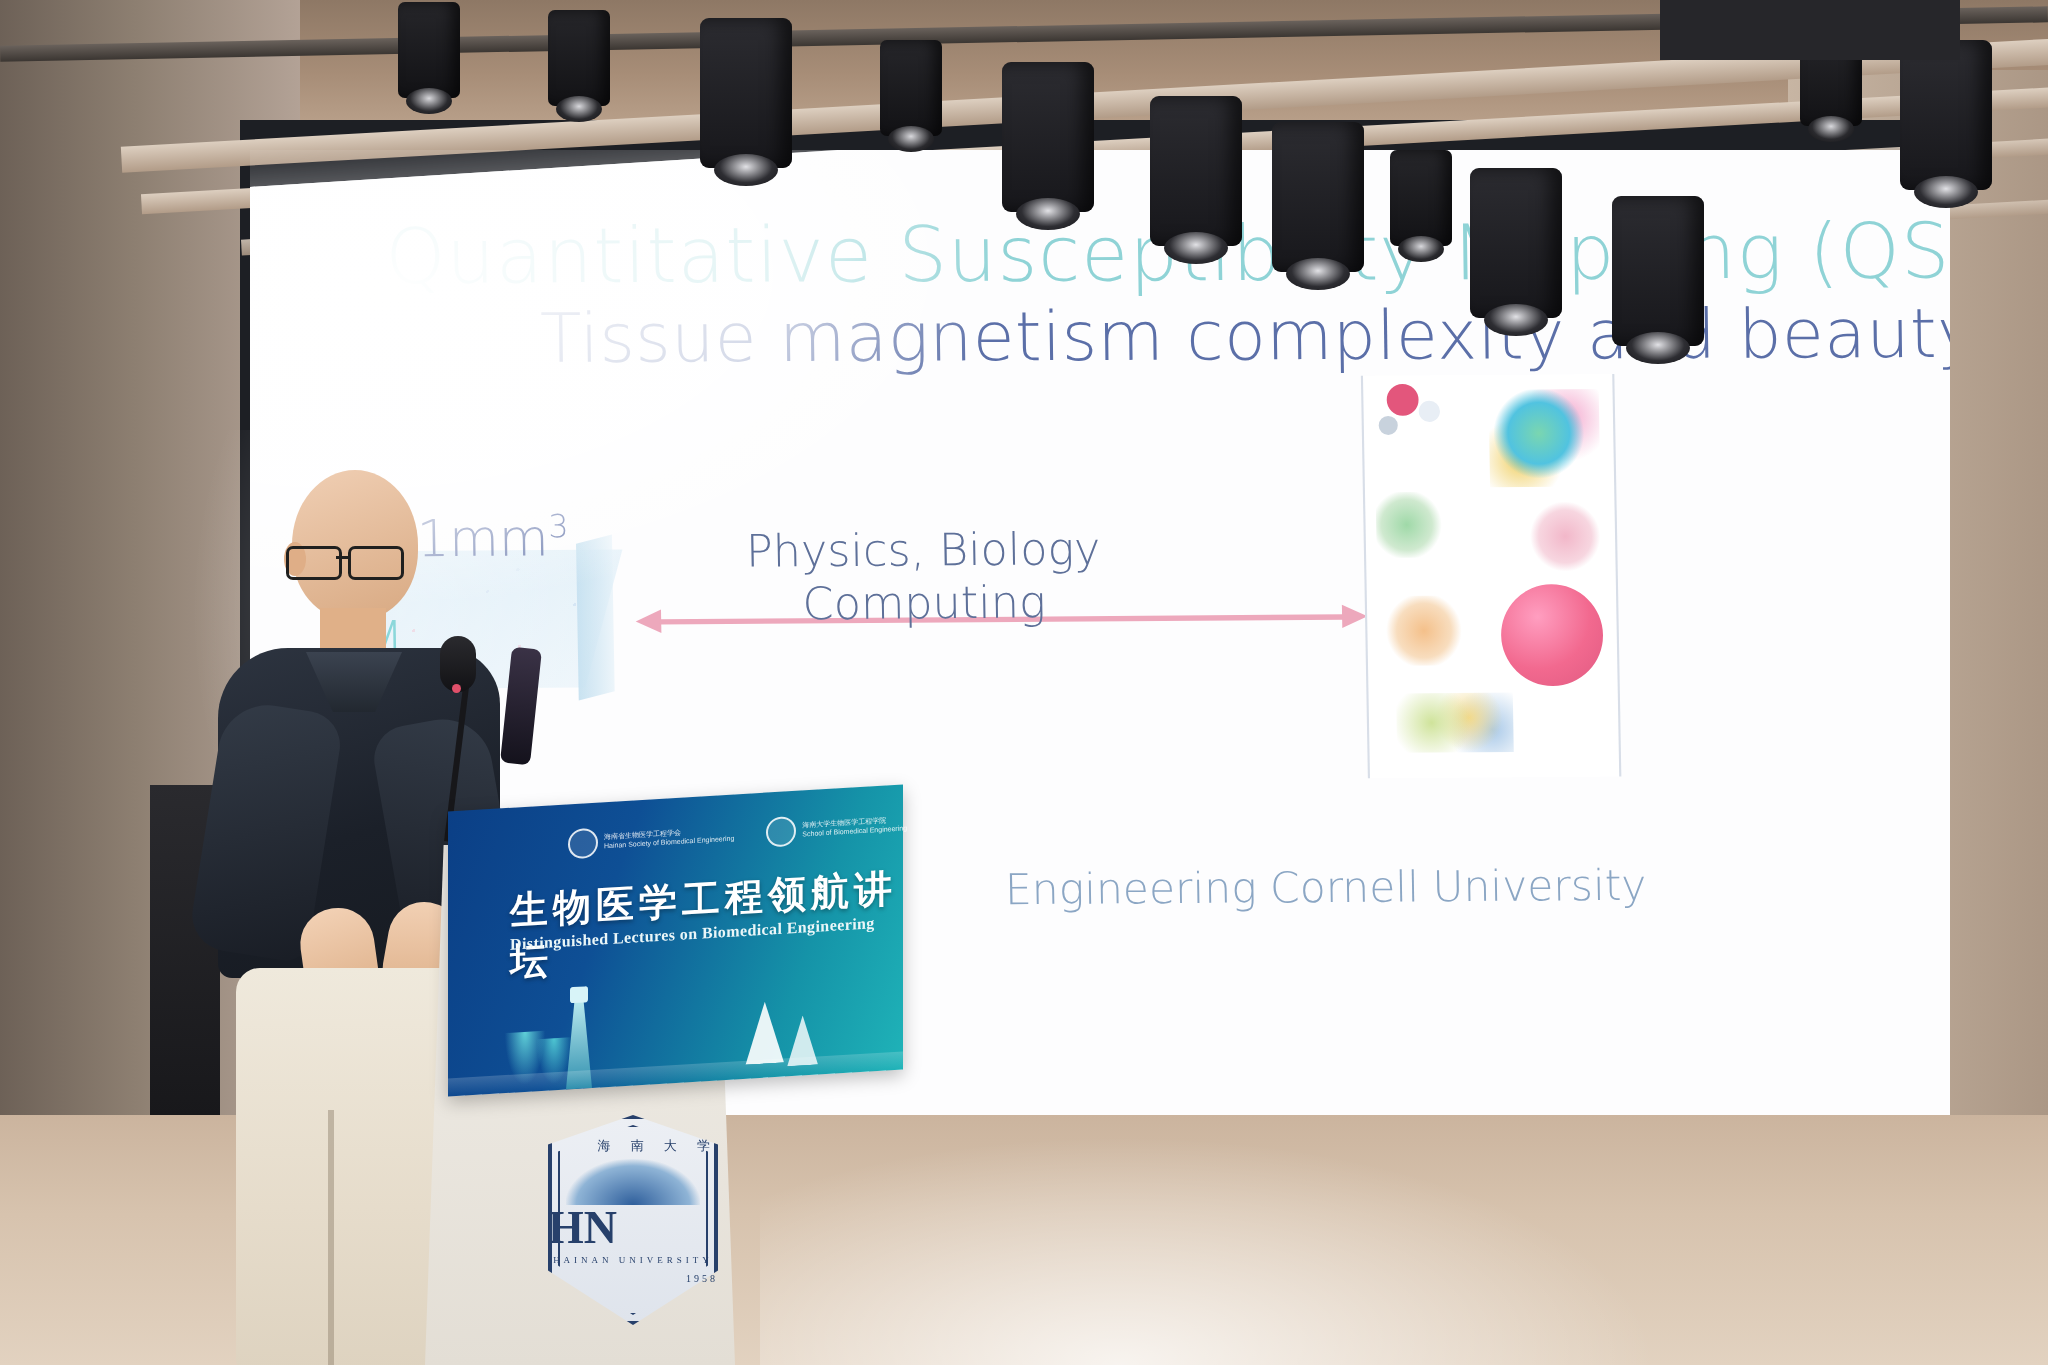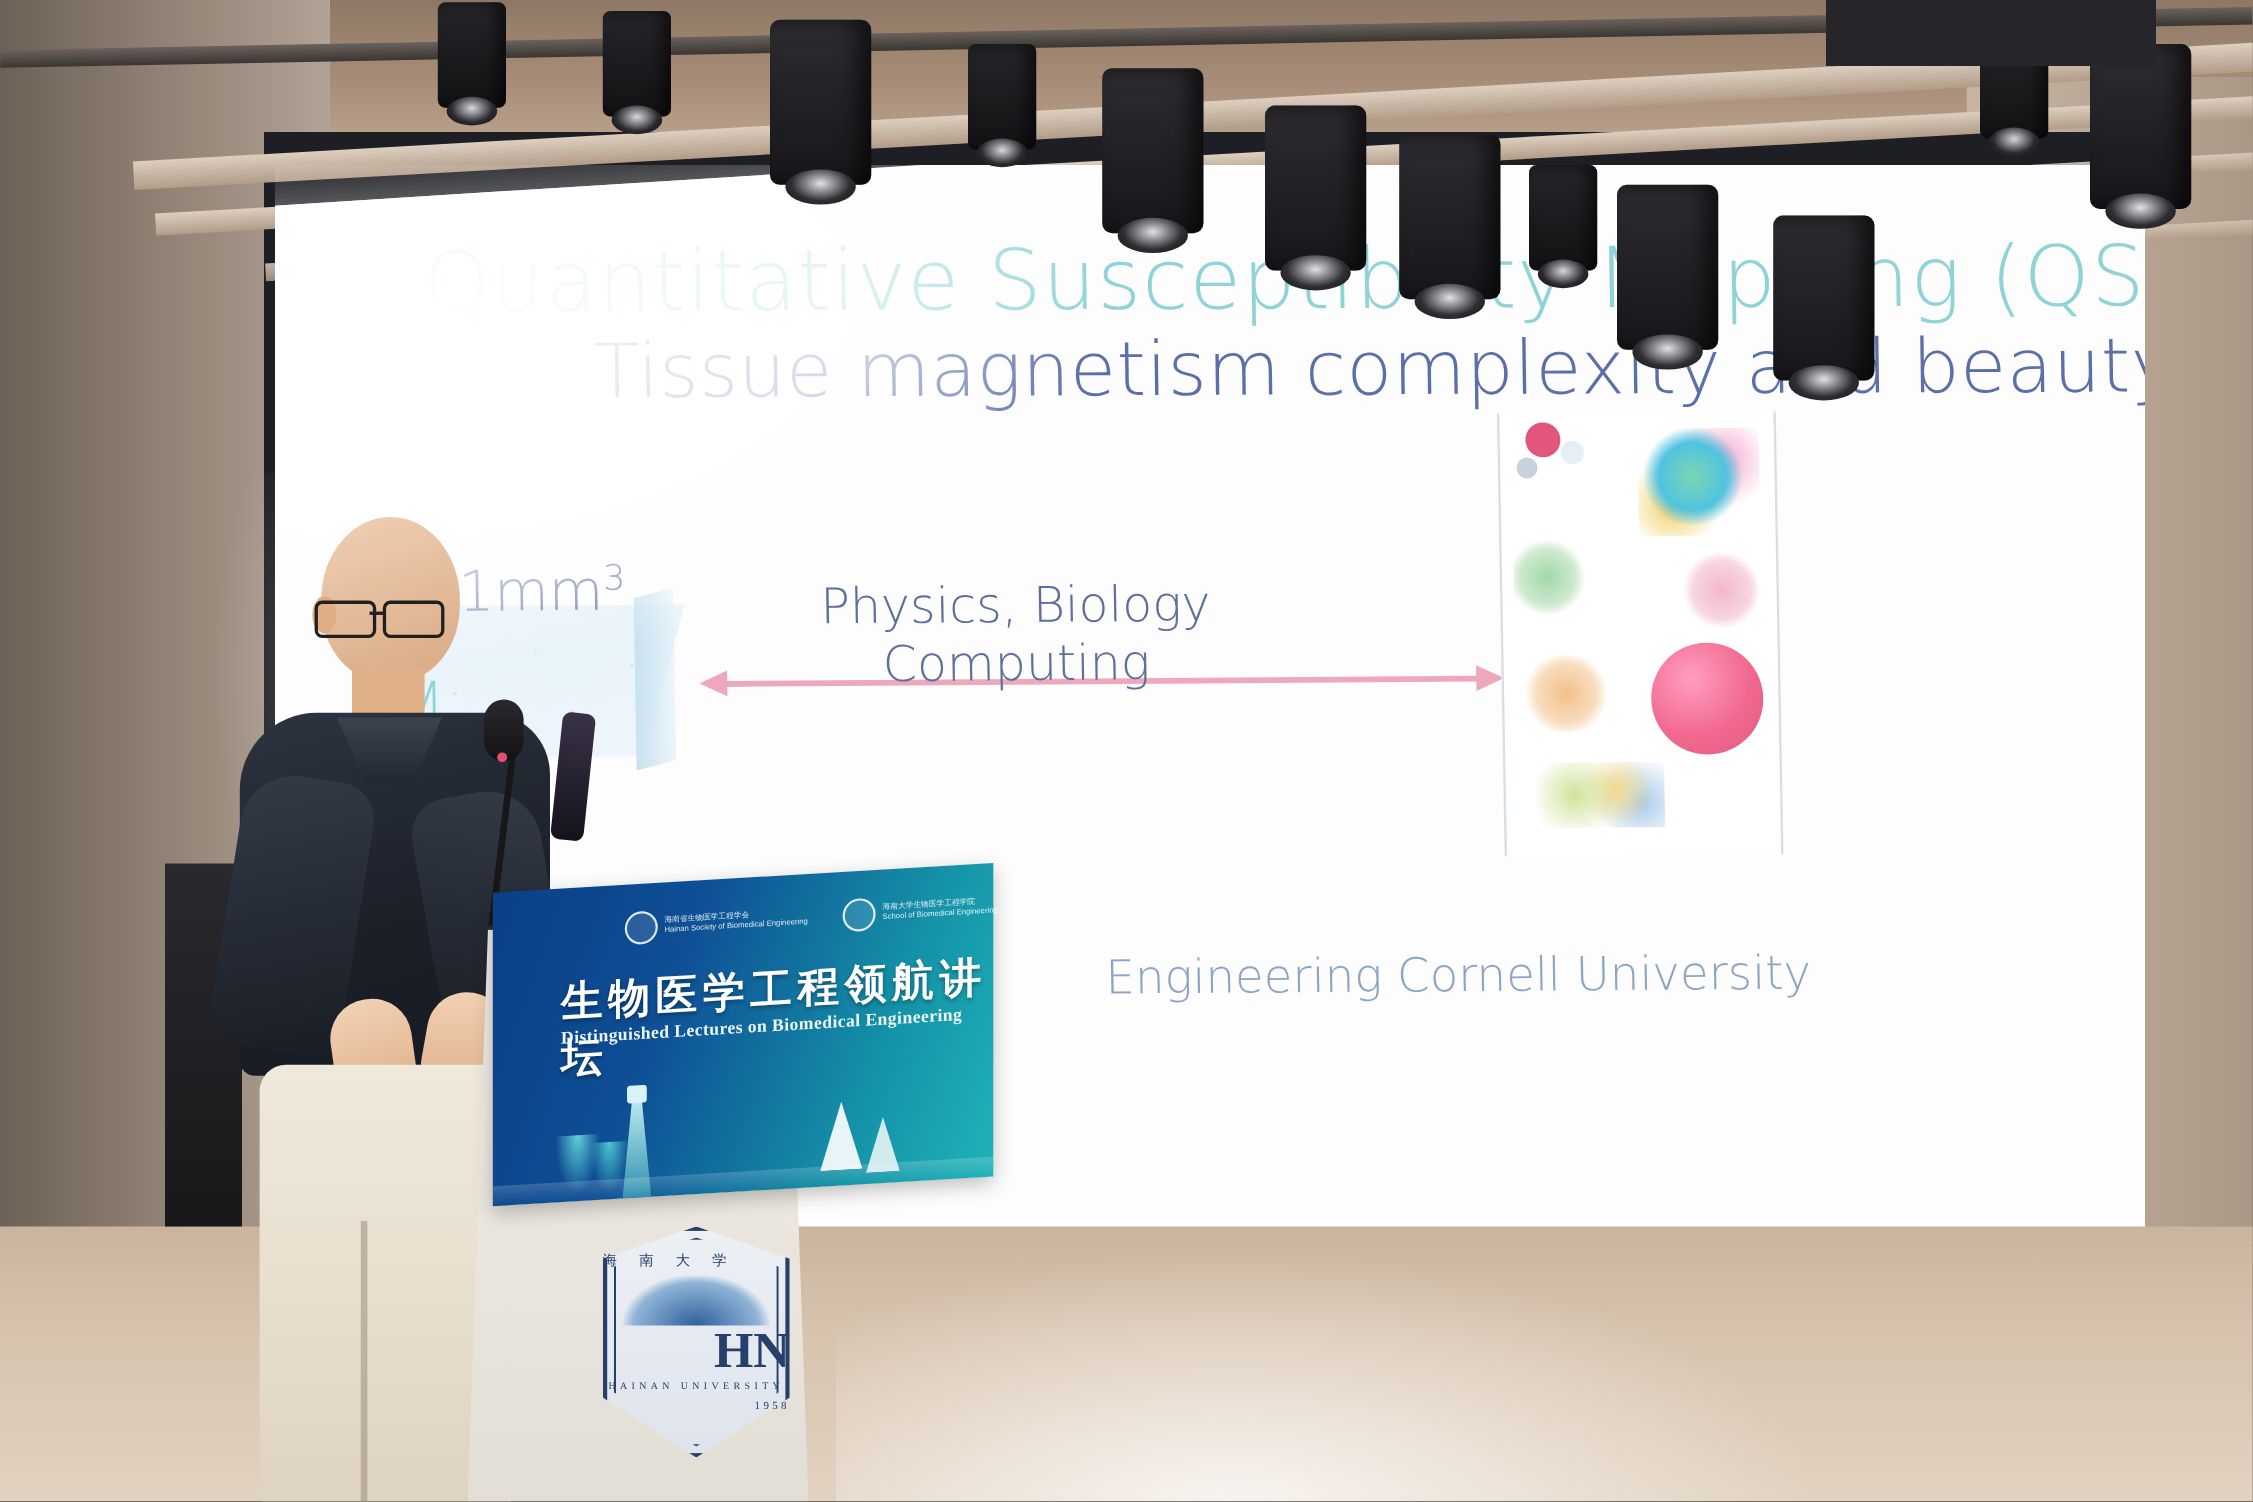--- a/index.html
+++ b/index.html
@@ -130,26 +130,26 @@
   .banner-art{position:absolute;left:0;bottom:0;width:455px;height:120px;overflow:hidden;}
 
   .seal{position:absolute;left:548px;bottom:40px;width:170px;height:210px;}
   .seal-shield{position:absolute;inset:0;
           background:linear-gradient(180deg,#eceff4,#dfe4ec);
           border:4px solid #27406b;
           clip-path:polygon(50% 0,100% 14%,100% 74%,50% 100%,0 74%,0 14%);}
   .seal-inner{position:absolute;left:10px;top:10px;right:10px;bottom:10px;
           border:2px solid #27406b;
           clip-path:polygon(50% 0,100% 14%,100% 74%,50% 100%,0 74%,0 14%);}
-  .seal-cn{position:absolute;top:22px;width:100%;text-align:left;font-size:13px;
+  .seal-cn{position:absolute;top:22px;width:100%;text-align:right;font-size:13px;
           color:#27406b;letter-spacing:8px;font-family:"DejaVu Sans",sans-serif;}
   .seal-wave{position:absolute;left:18px;top:44px;width:134px;height:46px;
           background:radial-gradient(ellipse at 50% 100%,#2f5f9c 0%,#8fb4d6 60%,transparent 72%);
           border-radius:50% 50% 0 0;}
-  .seal-hn{position:absolute;top:86px;width:100%;text-align:right;font-size:46px;
+  .seal-hn{position:absolute;top:86px;width:100%;text-align:left;font-size:46px;
           font-weight:bold;color:#27406b;font-family:"Liberation Serif",serif;}
   .seal-univ{position:absolute;top:140px;width:100%;text-align:center;font-size:9px;
           color:#27406b;letter-spacing:4px;font-family:"Liberation Serif",serif;}
   .seal-year{position:absolute;top:158px;width:100%;text-align:right;font-size:10px;
           color:#27406b;letter-spacing:3px;font-family:"Liberation Serif",serif;}
 
   
   .speaker{position:absolute;left:210px;top:470px;width:300px;height:895px;}
   .sp-head{position:absolute;left:82px;top:0;width:126px;height:150px;border-radius:50% 50% 46% 46%;
         background:linear-gradient(160deg,#f0cfb4,#d8a982);}

